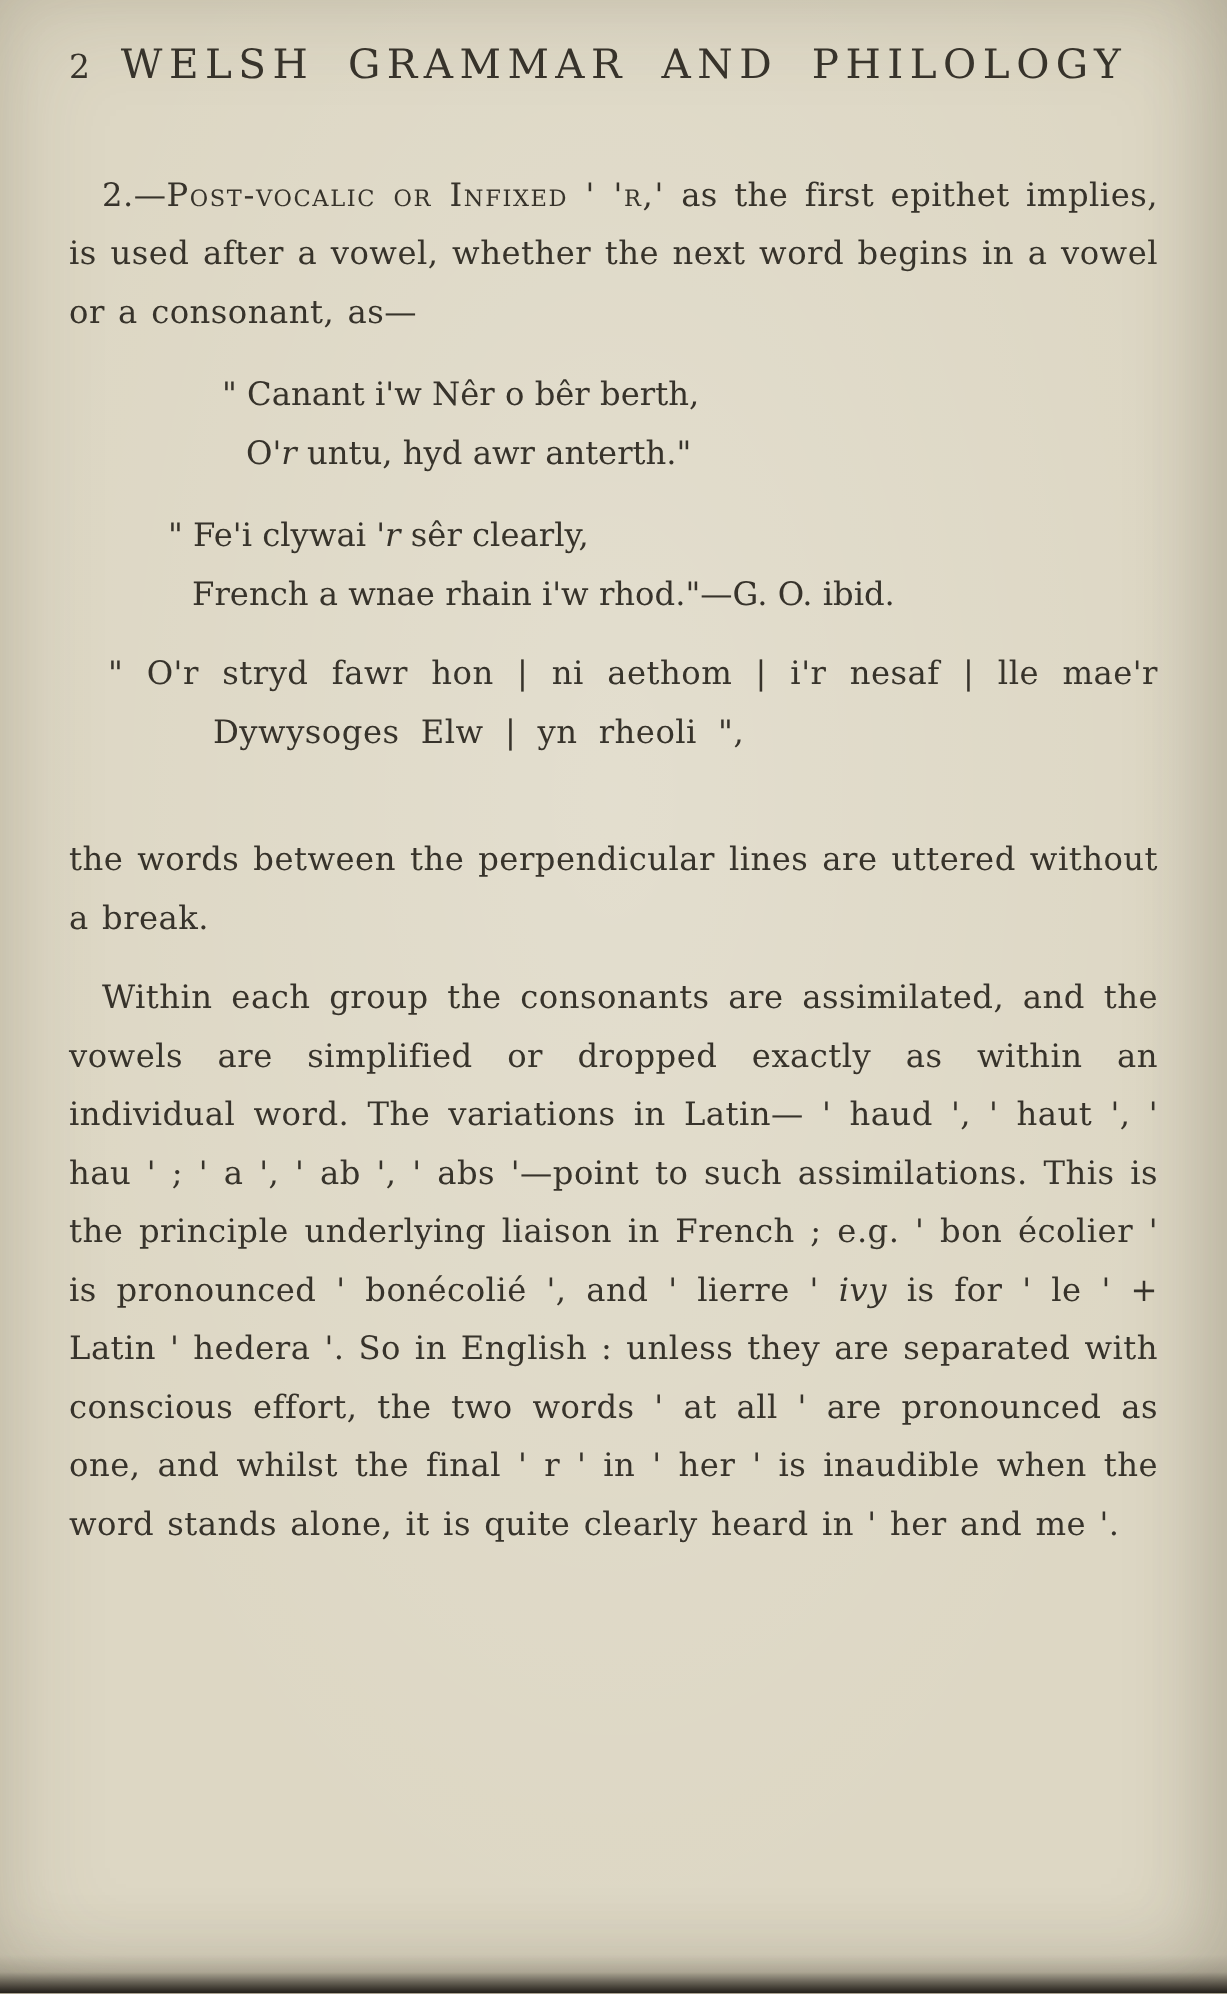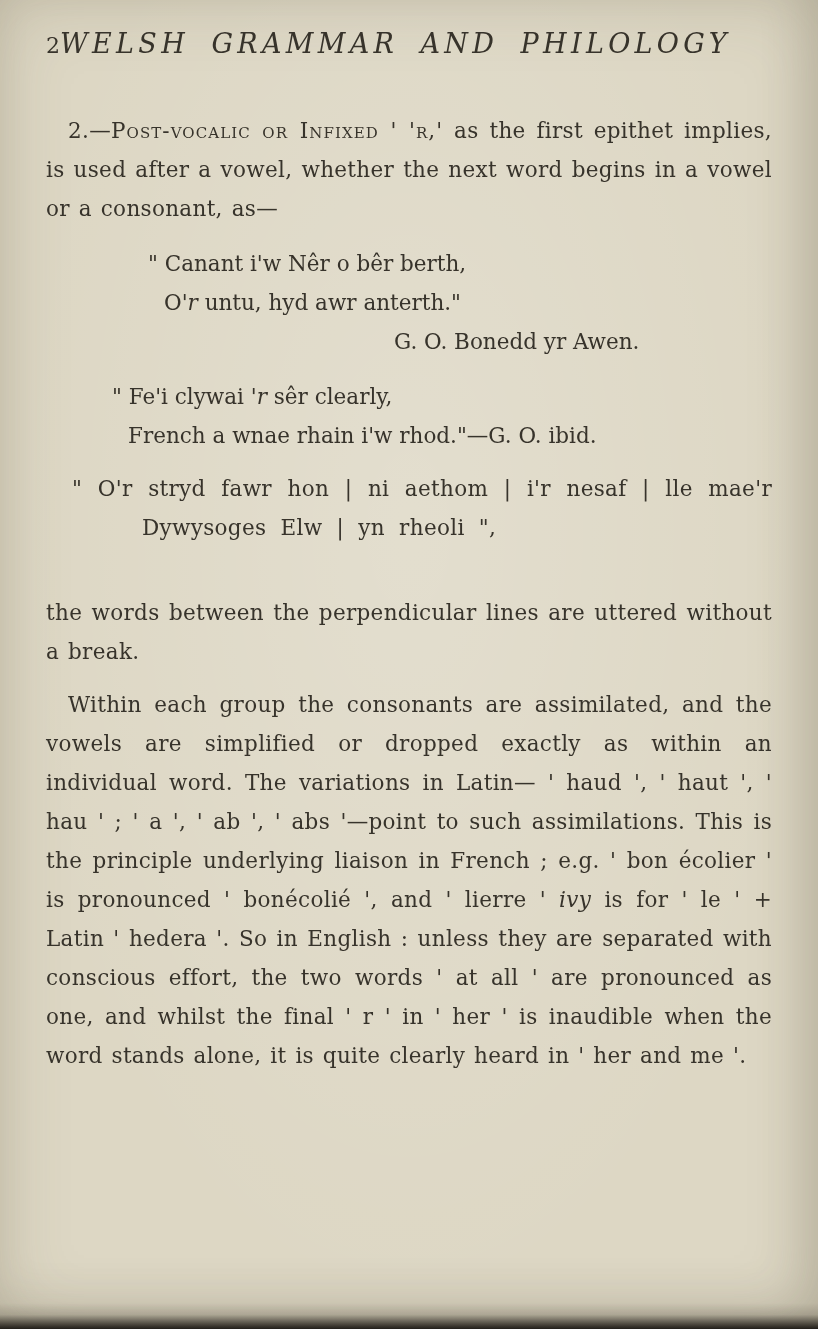--- a/index.html
+++ b/index.html
@@ -30,25 +30,25 @@
     display: flex;
     align-items: baseline;
     margin-bottom: 24px;
   }
   .page-num {
     font-size: 22px;
     flex: 0 0 auto;
   }
   .running-title {
     flex: 1 1 auto;
+    text-align: center;
     font-size: 27px;
     letter-spacing: 0.16em;
     word-spacing: 0.35em;
     white-space: nowrap;
-    font-style: italic;
   }
   .para {
     text-align: justify;
     letter-spacing: 0.015em;
     word-spacing: 0.08em;
     margin-top: 46px;
   }
   .para.indent { text-indent: 22px; }
   .para + .para { margin-top: 14px; }
   .verse { margin: 16px 0 0 102px; }
@@ -87,21 +87,20 @@
   <div class="running-header">
     <span class="page-num">2</span>
     <span class="running-title">WELSH GRAMMAR AND PHILOLOGY</span>
   </div>
 
   <p class="para indent"><span>2.—</span><span class="run-smallcaps">Post-vocalic or Infixed ' 'r,'</span><span> as the first epithet implies, is used after a vowel, whether the next word begins in a vowel or a consonant, as—</span></p>
 
   <div class="verse">
     <div class="verse-line"><span>" Canant i'w Nêr o bêr berth,</span></div>
     <div class="verse-line verse-line-2"><span>O'</span><span class="run-italic">r</span><span> untu, hyd awr anterth."</span></div>
-    <div class="attribution">G. O. Bonedd yr Awen.</div>
   </div>
 
   <div class="verse verse-2">
     <div class="verse-line"><span>" Fe'i clywai '</span><span class="run-italic">r</span><span> sêr clearly,</span></div>
     <div class="verse-line verse-line-2"><span>French a wnae rhain i'w rhod."—G. O. ibid.</span></div>
   </div>
 
 
   <div class="quote"><span>" O'r stryd fawr hon | ni aethom | i'r nesaf | lle mae'r Dywysoges Elw | yn rheoli ",</span></div>
 

